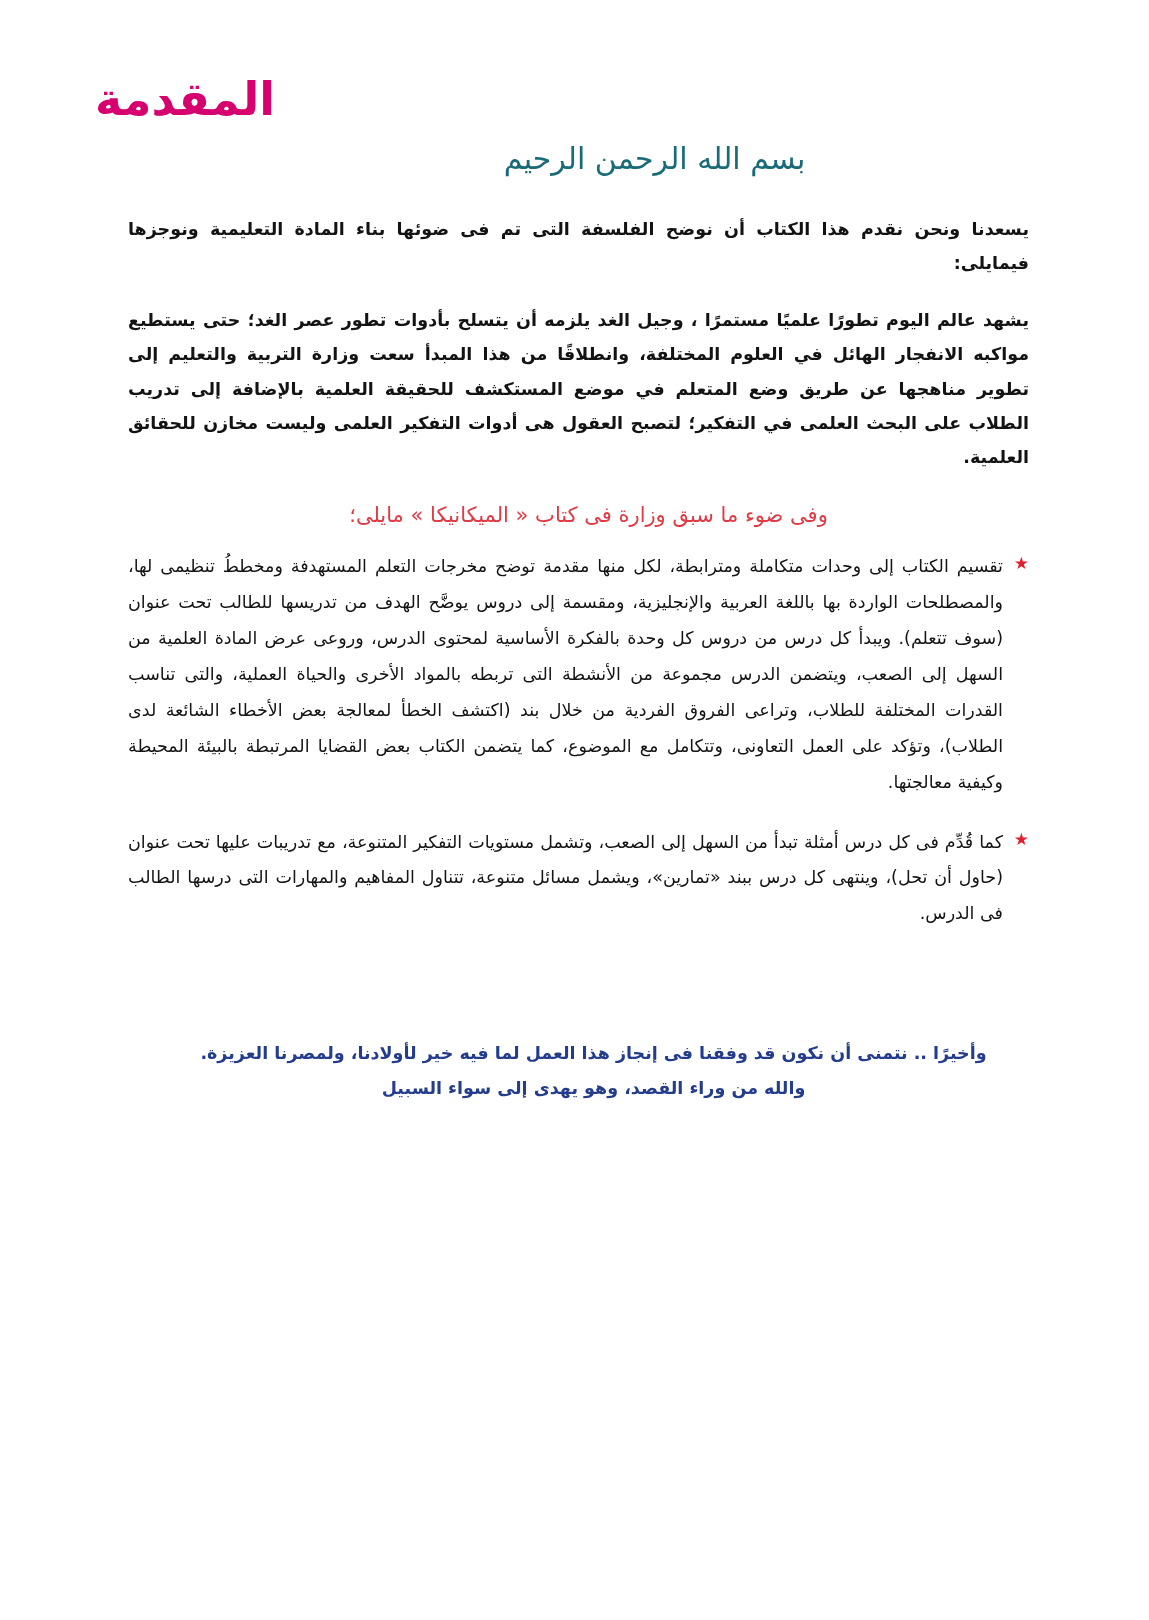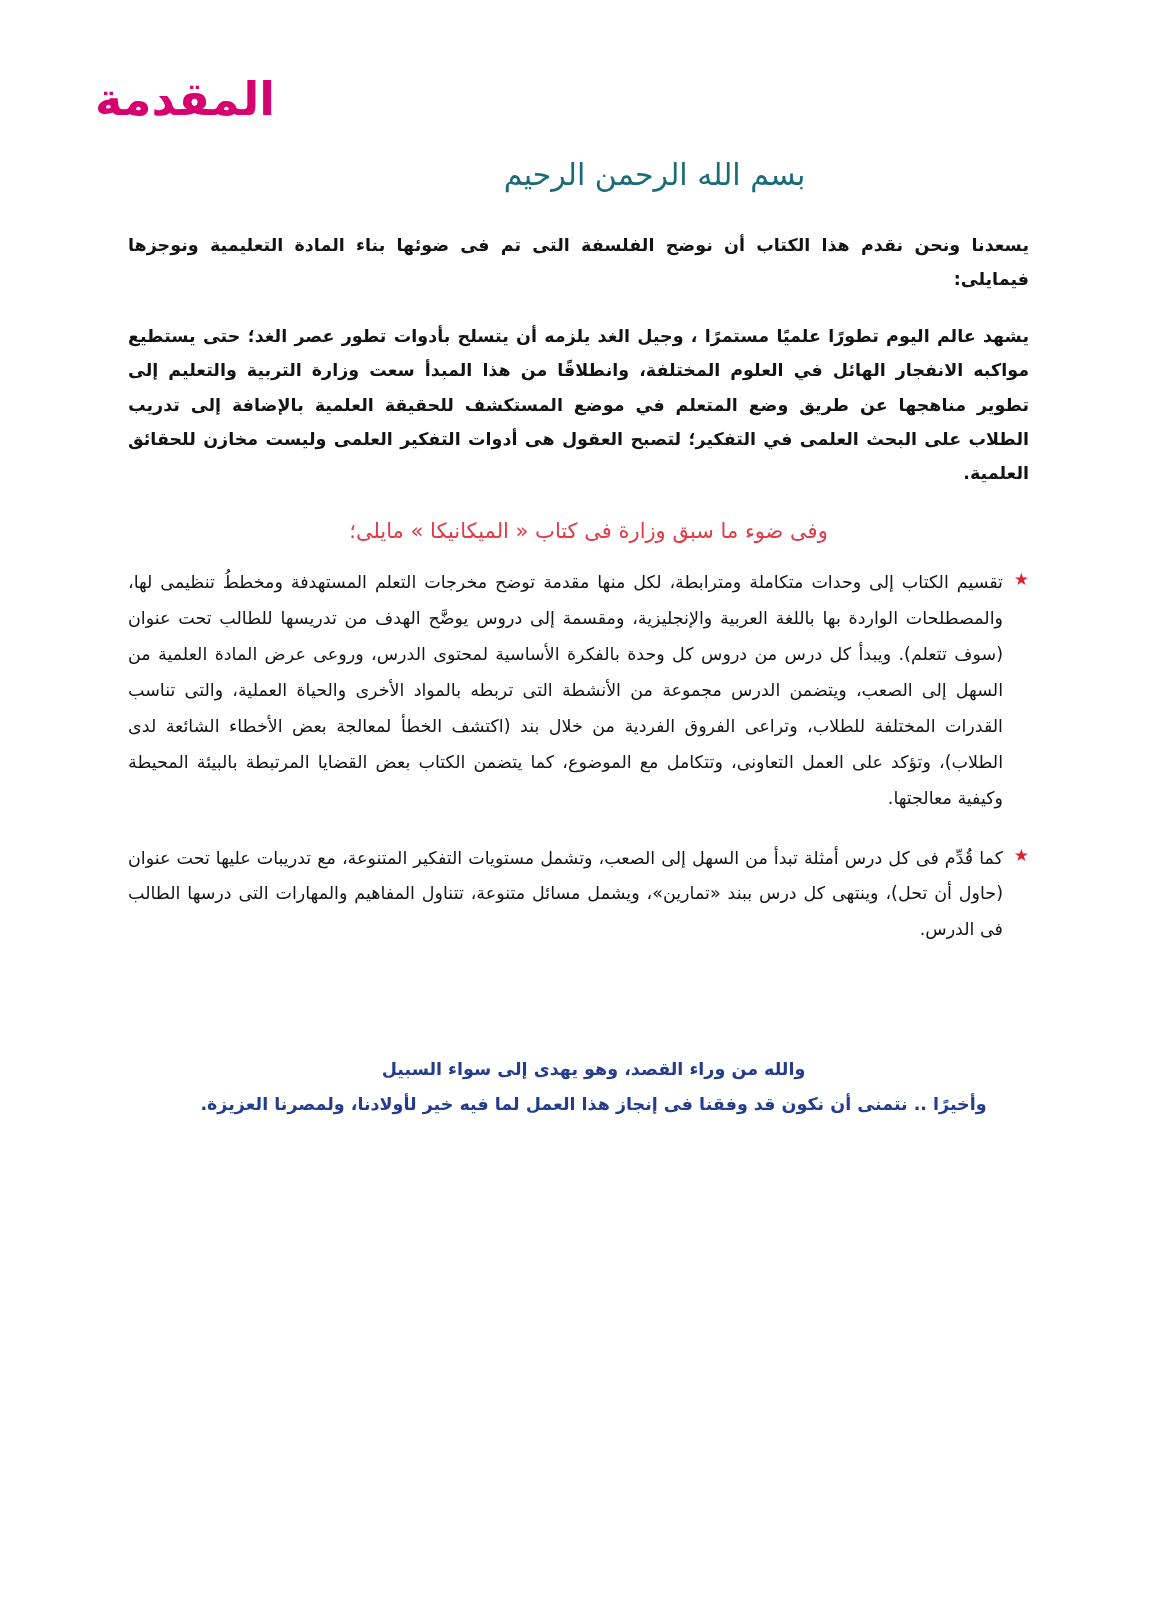--- a/index.html
+++ b/index.html
@@ -42,21 +42,21 @@
     box-sizing: border-box;
     padding-top: 76px;
   }
 
   
   .basmala {
     text-align: center;
     font-size: 30px;
     font-weight: 400;
     color: #1a6b78;
-    margin: 32px 0 0 0;
+    margin: 16px 0 0 0;
     padding: 0 0 0 160px;
     direction: rtl;
     line-height: 1.4;
   }
 
   
   .content {
     box-sizing: border-box;
     padding: 0 120px 0 128px;
     margin-top: 32px;
@@ -159,18 +159,18 @@
         <span class="star-bullet">★</span>
         <span>تقسيم الكتاب إلى وحدات متكاملة ومترابطة، لكل منها مقدمة توضح مخرجات التعلم المستهدفة ومخططُ تنظيمى لها، والمصطلحات الواردة بها باللغة العربية والإنجليزية، ومقسمة إلى دروس يوضَّح الهدف من تدريسها للطالب تحت عنوان (سوف تتعلم). ويبدأ كل درس من دروس كل وحدة بالفكرة الأساسية لمحتوى الدرس، وروعى عرض المادة العلمية من السهل إلى الصعب، ويتضمن الدرس مجموعة من الأنشطة التى تربطه بالمواد الأخرى والحياة العملية، والتى تناسب القدرات المختلفة للطلاب، وتراعى الفروق الفردية من خلال بند (اكتشف الخطأ لمعالجة بعض الأخطاء الشائعة لدى الطلاب)، وتؤكد على العمل التعاونى، وتتكامل مع الموضوع، كما يتضمن الكتاب بعض القضايا المرتبطة بالبيئة المحيطة وكيفية معالجتها.</span>
       </li>
       <li>
         <span class="star-bullet">★</span>
         <span>كما قُدِّم فى كل درس أمثلة تبدأ من السهل إلى الصعب، وتشمل مستويات التفكير المتنوعة، مع تدريبات عليها تحت عنوان (حاول أن تحل)، وينتهى كل درس ببند «تمارين»، ويشمل مسائل متنوعة، تتناول المفاهيم والمهارات التى درسها الطالب فى الدرس.</span>
       </li>
     </ul>
 
     <div class="closing">
+      <div class="closing-line">وأخيرًا .. نتمنى أن نكون قد وفقنا فى إنجاز هذا العمل لما فيه خير لأولادنا، ولمصرنا العزيزة.</div>
       <div class="closing-line second">والله من وراء القصد، وهو يهدى إلى سواء السبيل</div>
-      <div class="closing-line">وأخيرًا .. نتمنى أن نكون قد وفقنا فى إنجاز هذا العمل لما فيه خير لأولادنا، ولمصرنا العزيزة.</div>
     </div>
 
   </div>
 </div>
 
 </body></html>

